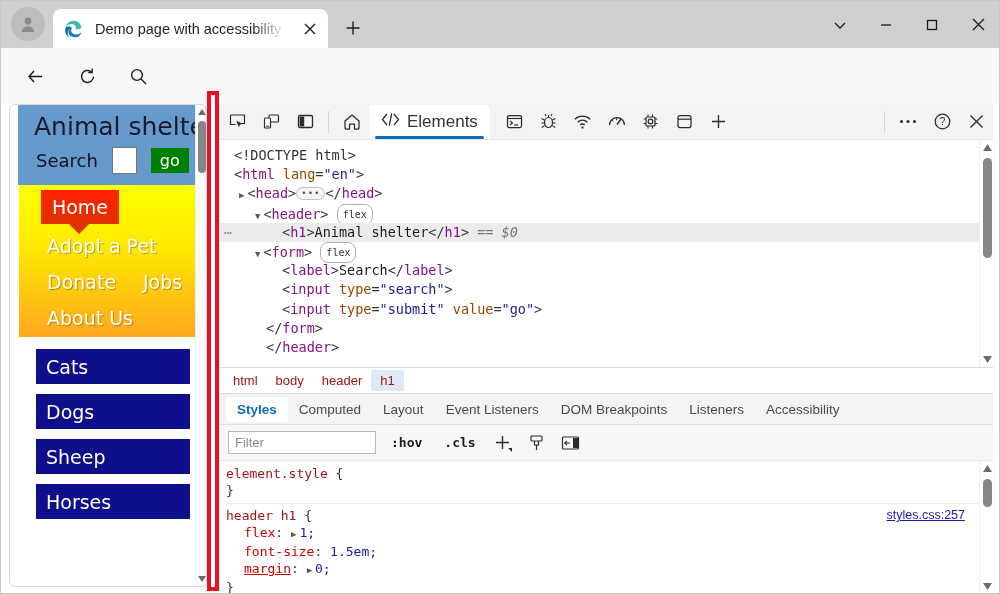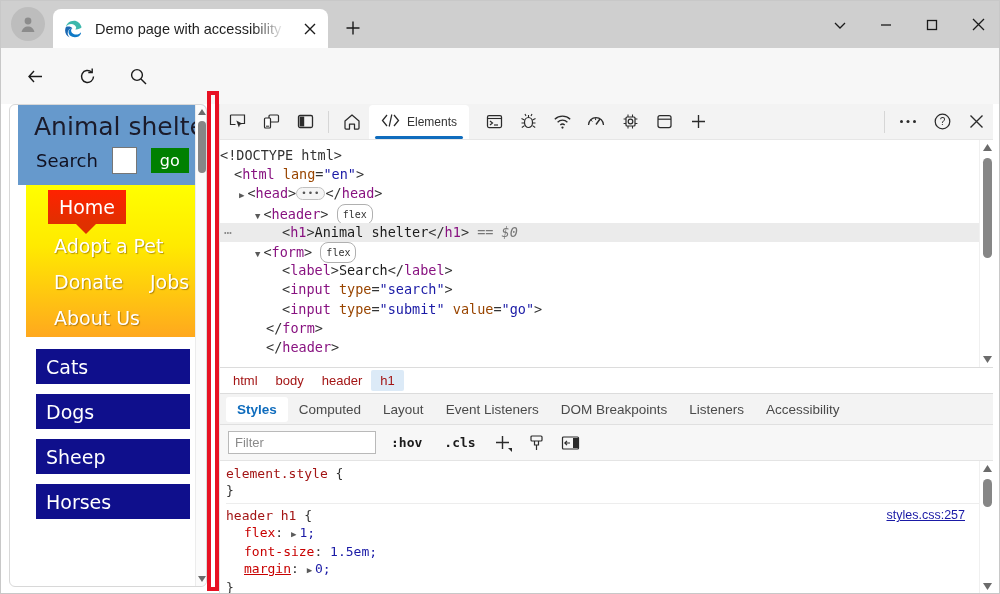--- a/index.html
+++ b/index.html
@@ -105,21 +105,21 @@
   }
   .pg-label { font-size: 18px; color: #101020; font-family: "DejaVu Sans", sans-serif; }
   .pg-search {
     width: 25px; height: 27px; background: #ffffff; border: 1px solid #767676;
   }
   .pg-go {
     background: #008000; color: #ffffff; font-size: 16px;
     padding: 3px 9px; border: none; font-family: "DejaVu Sans", sans-serif;
   }
   .pg-nav {
-    position: absolute; left: 16px; top: 80px; width: 190px; height: 152px;
+    position: absolute; left: 9px; top: 80px; width: 190px; height: 152px;
     background: linear-gradient(180deg, #ffff00 0%, #ffea00 40%, #ffa81e 100%);
   }
   .nav-home {
     position: absolute; left: 22px; top: 5px; width: 78px; height: 34px;
     background: linear-gradient(180deg, #ff2200 0%, #e03000 100%);
     color: #ffffff; font-size: 19px; font-family: "DejaVu Sans", sans-serif;
     display: flex; align-items: center; justify-content: center;
   }
   .nav-home::after {
     content: ""; position: absolute; left: 28px; bottom: -10px;
@@ -166,21 +166,21 @@
     height: 36px; background: #f3f3f3; border-bottom: 1px solid #e6e6e6;
     display: flex; align-items: center; flex: 0 0 36px;
   }
   .dt-ico {
     width: 34px; height: 34px; display: flex; align-items: center; justify-content: center;
     flex: 0 0 34px;
   }
   .dt-sep { width: 1px; height: 22px; background: #d6d6d6; margin: 0 6px; flex: 0 0 1px; }
   .dt-tab {
     height: 34px; padding: 0 12px; display: flex; align-items: center; gap: 7px;
-    font-size: 12px; color: #333; background: #ffffff; border-radius: 4px 4px 0 0;
+    font-size: 17px; color: #333; background: #ffffff; border-radius: 4px 4px 0 0;
     position: relative;
   }
   .dt-tab.active::after {
     content: ""; position: absolute; left: 6px; right: 6px; bottom: 0; height: 3px;
     background: #0f6cbd; border-radius: 2px;
   }
   .dt-spacer { flex: 1 1 auto; }
 
   
   .dom-wrap {
@@ -551,21 +551,21 @@
       </div>
       <div class="dt-ico">
         <svg width="17" height="17" viewBox="0 0 17 17">
             <path d="M2.5 2.5 L14.5 14.5 M14.5 2.5 L2.5 14.5" stroke="#2b2b2b" stroke-width="1.35" fill="none"></path>
           </svg>
       </div>
     </div>
 
     <div class="dom-wrap">
       <div class="dom-tree" id="dom-tree">
-          <div class="dom-row" style=""><span class="pt">&lt;!DOCTYPE html&gt;</span></div>
+          <div class="dom-row" style="padding-left: 14px;"><span class="pt">&lt;!DOCTYPE html&gt;</span></div>
           <div class="dom-row" style="padding-left: 14px;"><span class="pt">&lt;</span><span class="tg">html</span><span> </span><span class="at">lang</span><span class="pt">=</span><span class="av">"en"</span><span class="pt">&gt;</span></div>
           <div class="dom-row" style="padding-left: 30px;"><span class="tri" style="margin-left: -11px; margin-right: 3px;">▶</span><span class="pt">&lt;</span><span class="tg">head</span><span class="pt">&gt;</span><span class="ellipsis-pill">•••</span><span class="pt">&lt;/</span><span class="tg">head</span><span class="pt">&gt;</span></div>
           <div class="dom-row" style="padding-left: 46px;"><span class="tri" style="margin-left: -11px; margin-right: 3px;">▼</span><span class="pt">&lt;</span><span class="tg">header</span><span class="pt">&gt;</span> <span class="badge-flex">flex</span></div>
           <div class="dom-row sel" style="padding-left: 62px;"><span class="gut" style="left: 4px;">⋯</span><span class="pt">&lt;</span><span class="tg">h1</span><span class="pt">&gt;</span><span class="txt">Animal shelter</span><span class="pt">&lt;/</span><span class="tg">h1</span><span class="pt">&gt;</span><span class="dollar"> == $0</span></div>
           <div class="dom-row" style="padding-left: 46px;"><span class="tri" style="margin-left: -11px; margin-right: 3px;">▼</span><span class="pt">&lt;</span><span class="tg">form</span><span class="pt">&gt;</span> <span class="badge-flex">flex</span></div>
           <div class="dom-row" style="padding-left: 62px;"><span class="pt">&lt;</span><span class="tg">label</span><span class="pt">&gt;</span><span class="txt">Search</span><span class="pt">&lt;/</span><span class="tg">label</span><span class="pt">&gt;</span></div>
           <div class="dom-row" style="padding-left: 62px;"><span class="pt">&lt;</span><span class="tg">input</span><span> </span><span class="at">type</span><span class="pt">=</span><span class="av">"search"</span><span class="pt">&gt;</span></div>
           <div class="dom-row" style="padding-left: 62px;"><span class="pt">&lt;</span><span class="tg">input</span><span> </span><span class="at">type</span><span class="pt">=</span><span class="av">"submit"</span><span> </span><span class="at">value</span><span class="pt">=</span><span class="av">"go"</span><span class="pt">&gt;</span></div>
           <div class="dom-row" style="padding-left: 46px;"><span class="pt">&lt;/</span><span class="tg">form</span><span class="pt">&gt;</span></div>
           <div class="dom-row" style="padding-left: 46px;"><span class="pt">&lt;/</span><span class="tg">header</span><span class="pt">&gt;</span></div>

